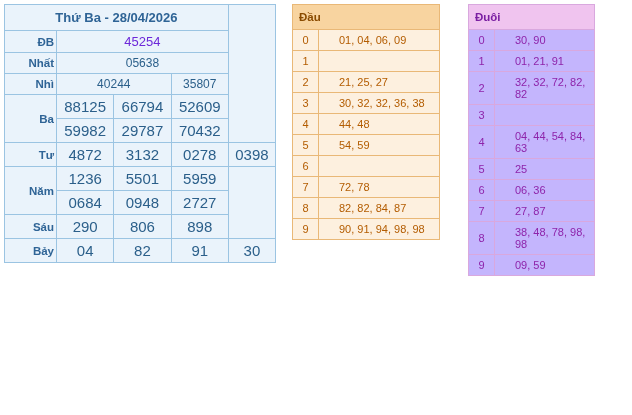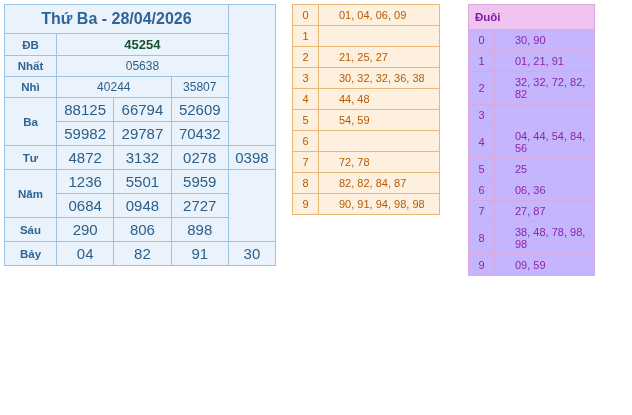--- a/index.html
+++ b/index.html
@@ -28,33 +28,34 @@
     border: 1px solid #9bc4e2;
     font-size: 15px;
     color: #2b5f8a;
     text-align: center;
     vertical-align: middle;
     padding: 3px 2px;
     white-space: nowrap;
   }
   .main-table .hdr {
     font-weight: bold;
-    font-size: 16px;
+    font-size: 13px;
     color: #2f6496;
     padding: 5px 2px;
   }
   .main-table .label {
     font-weight: bold;
     color: #2f6496;
     width: 52px;
     font-size: 11.5px;
+    text-align: right;
   }
   .main-table .db {
-    color: #14532d;
-    font-weight: bold;
+    color: #6d28d9;
+    font-weight: normal;
     font-size: 13px;
   }
   .main-table .big {
     font-size: 12px;
     margin-left: 12px;
   }
 
   
   .side-table {
     position: absolute;
@@ -175,20 +176,23 @@
         <td>04</td>
         <td>82</td>
         <td>91</td>
         <td>30</td>
       </tr>
     </tbody>
   </table>
 
   <table class="side-table" id="dau-table">
     <tbody>
+      <tr class="hdr">
+        <td colspan="2">Đầu</td>
+      </tr>
       <tr>
         <td class="k">0</td>
         <td class="v">01, 04, 06, 09</td>
       </tr>
       <tr>
         <td class="k">1</td>
         <td class="v">&nbsp;</td>
       </tr>
       <tr>
         <td class="k">2</td>
@@ -241,21 +245,21 @@
       <tr>
         <td class="k">2</td>
         <td class="v">32, 32, 72, 82, 82</td>
       </tr>
       <tr>
         <td class="k">3</td>
         <td class="v">&nbsp;</td>
       </tr>
       <tr>
         <td class="k">4</td>
-        <td class="v">04, 44, 54, 84, 56</td>
+        <td class="v">04, 44, 54, 84, 63</td>
       </tr>
       <tr>
         <td class="k">5</td>
         <td class="v">25</td>
       </tr>
       <tr>
         <td class="k">6</td>
         <td class="v">06, 36</td>
       </tr>
       <tr>

